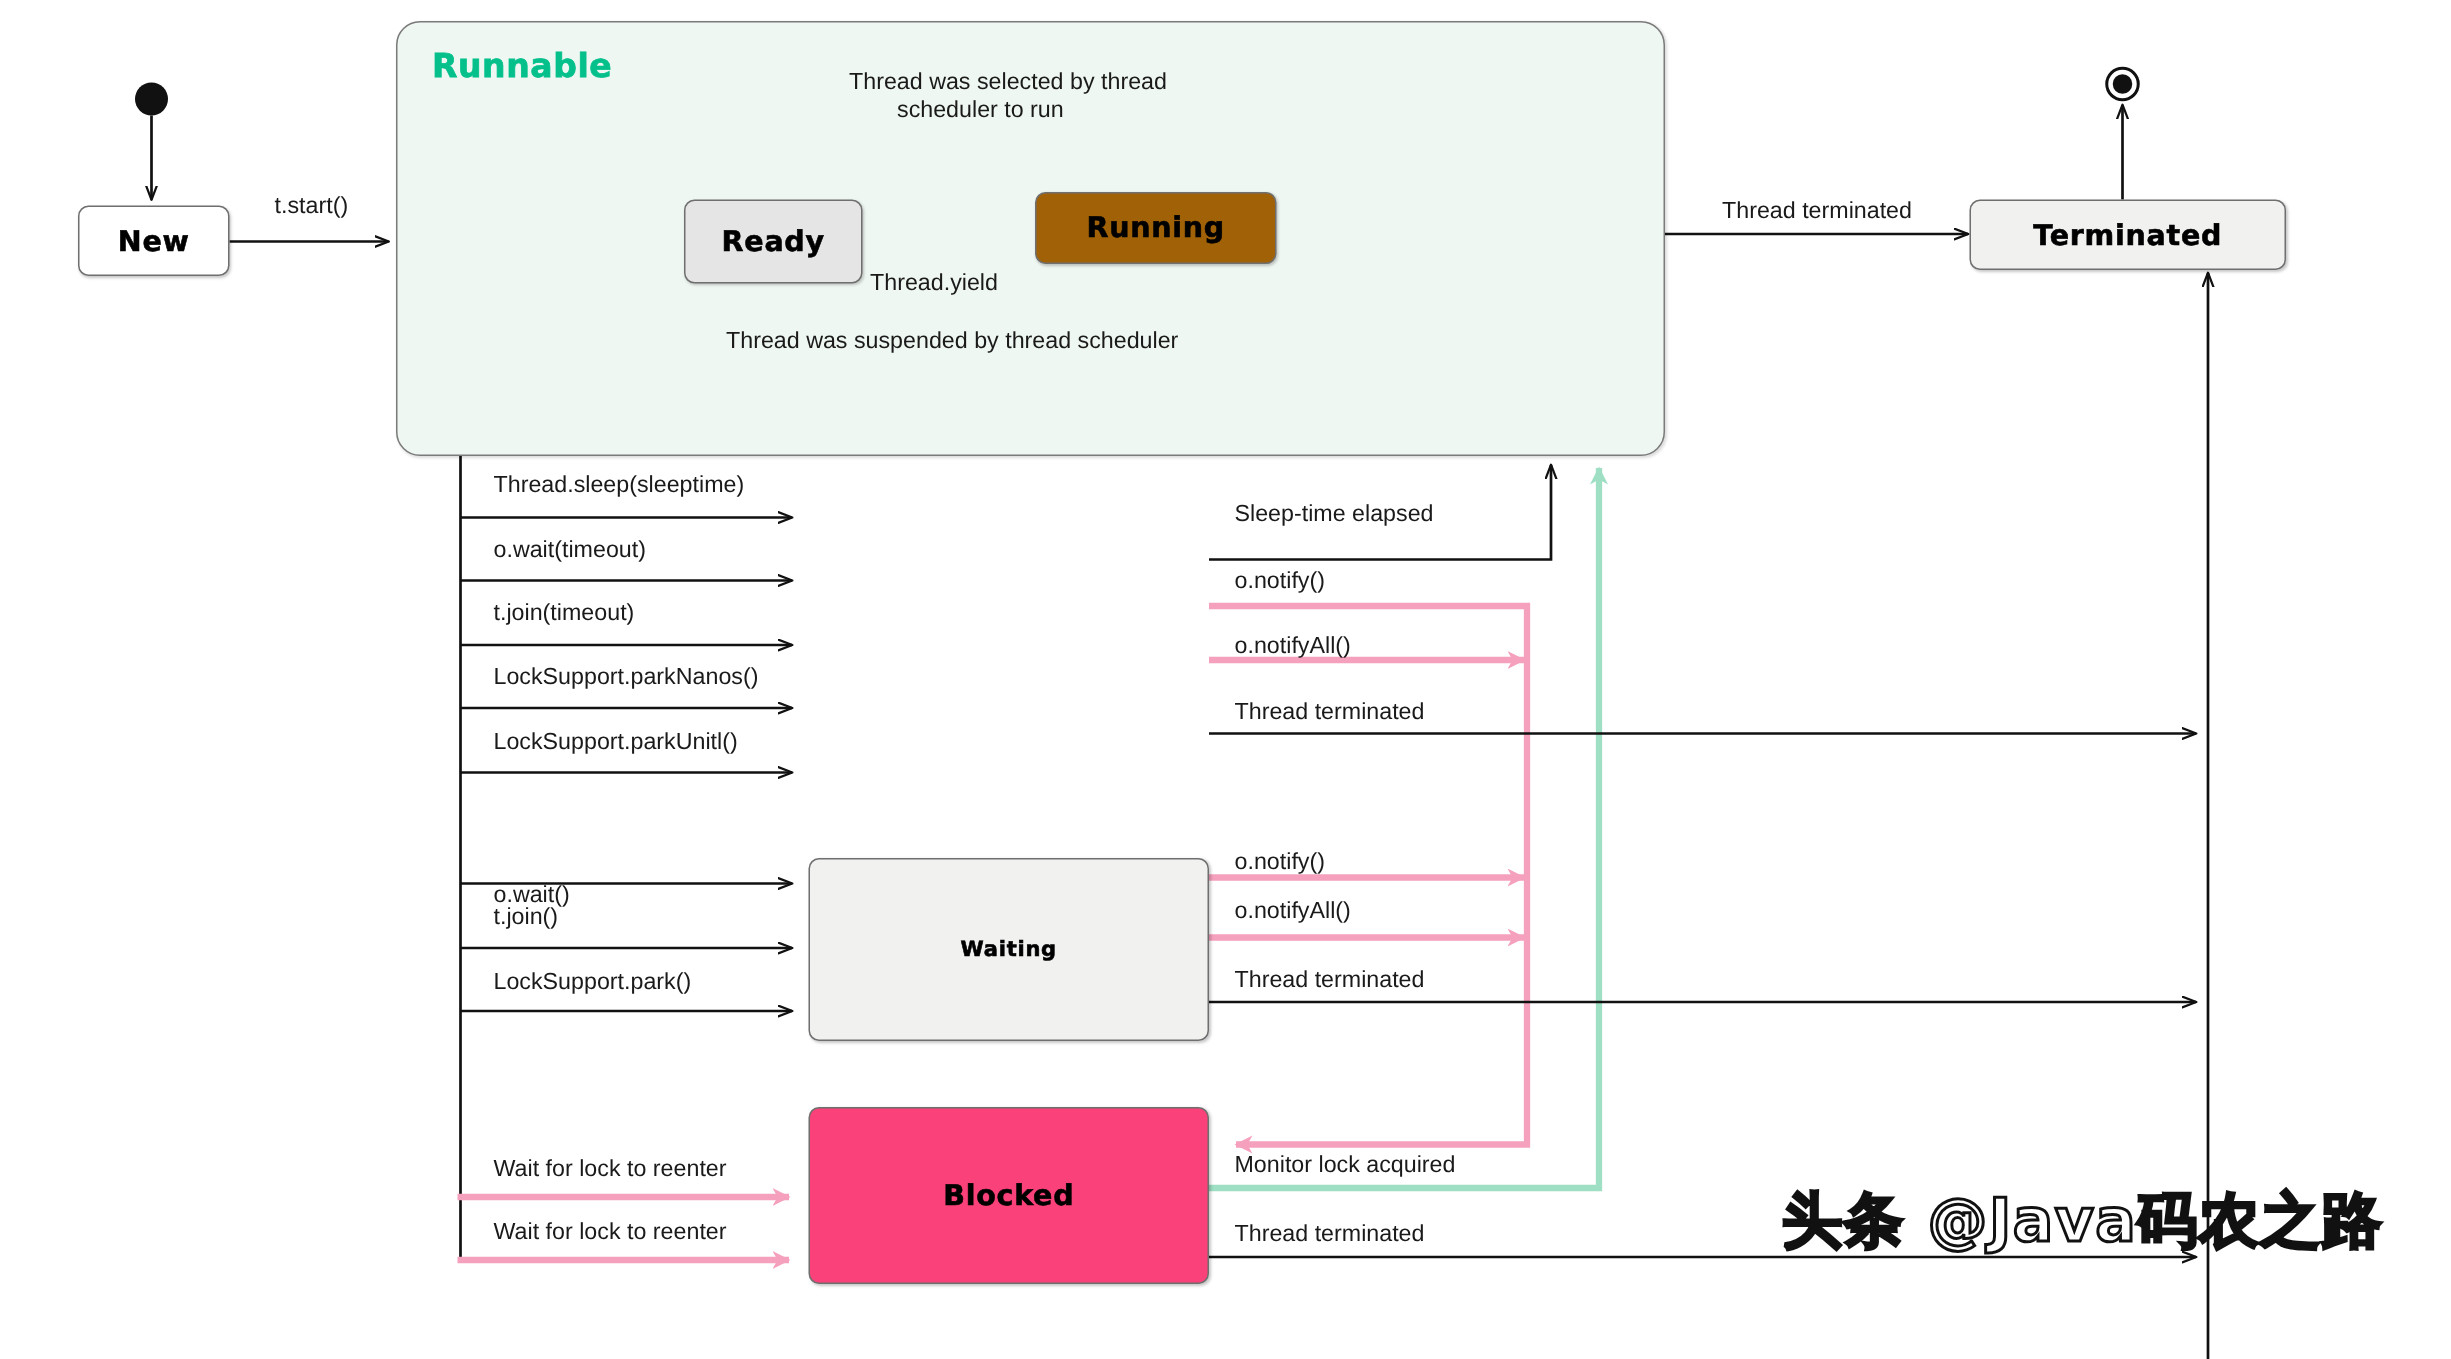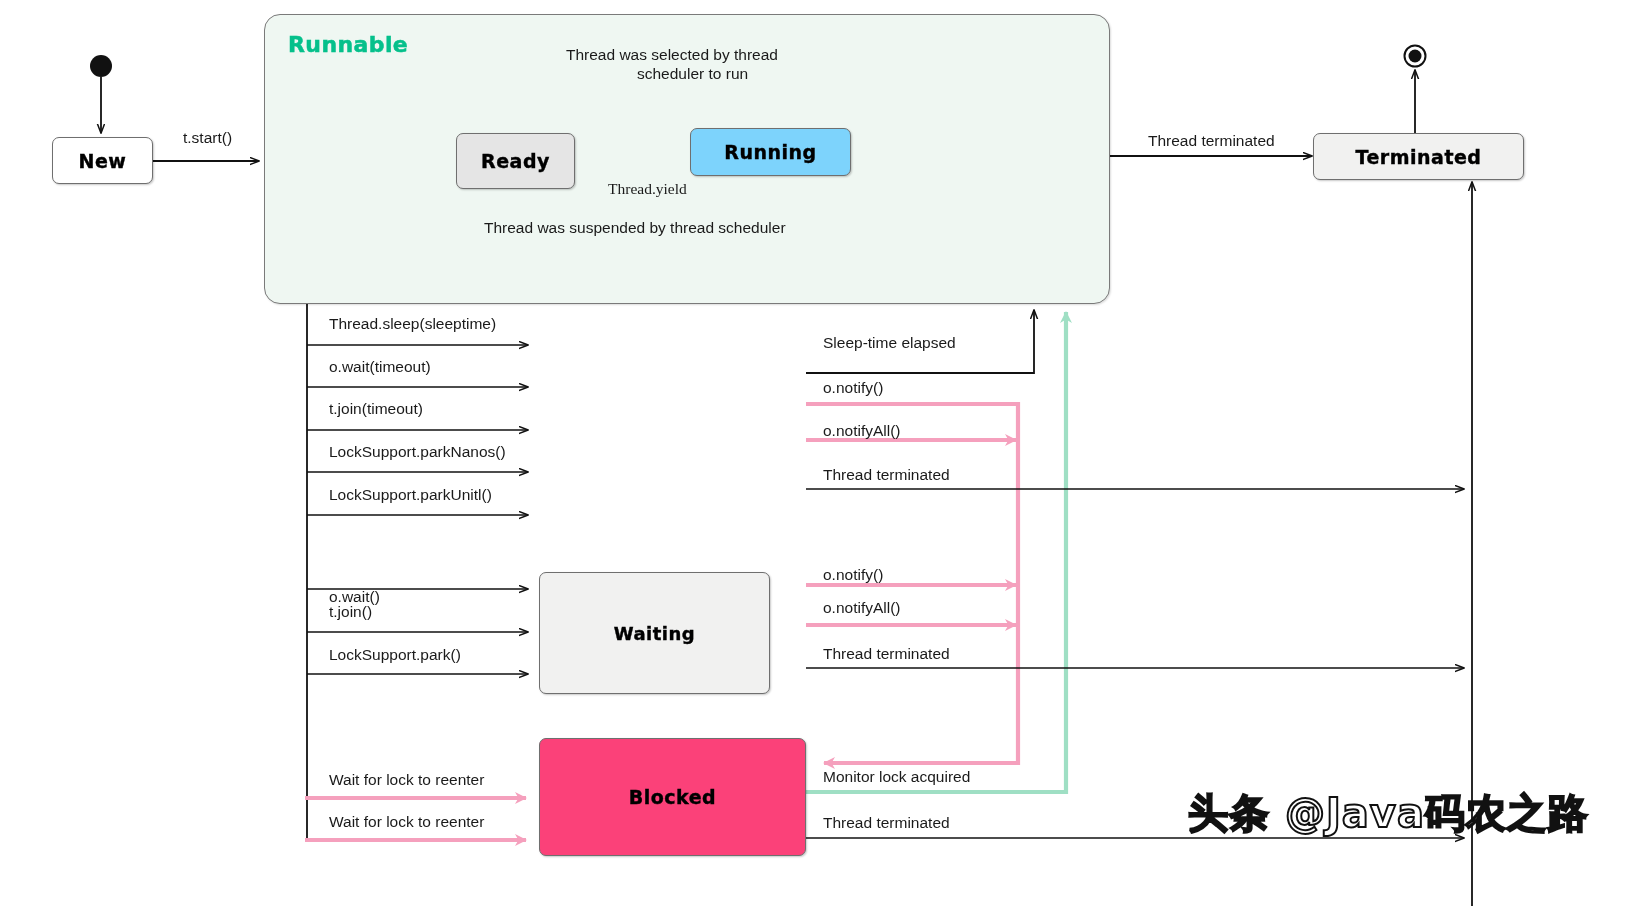--- a/index.html
+++ b/index.html
@@ -158,43 +158,43 @@
   <div class="runnable-label" style="left:288px; top:32px;">Runnable</div>
 
   <div class="node state-box state-title" style="left:52px; top:137px; width:101px; height:47px; background:#ffffff; font-size:19px;">
     <span>New</span>
   </div>
 
   <div class="node state-box state-title" style="left:456px; top:133px; width:119px; height:56px; background:#e5e5e5; font-size:19px;">
     <span>Ready</span>
   </div>
 
-  <div class="node state-box state-title" style="left:690px; top:128px; width:161px; height:48px; background:#7dd3fc; font-size:19px;">
+  <div class="node state-box state-title" style="left:690px; top:128px; width:161px; height:48px; background:#a16207; font-size:19px;">
     <span>Running</span>
   </div>
 
   <div class="node state-box state-title" style="left:1313px; top:133px; width:211px; height:47px; background:#f1f1f0; font-size:19px;">
     <span>Terminated</span>
   </div>
 
 
-  <div class="node state-box state-title" style="left:539px; top:572px; width:231px; height:122px; background:#f1f1f0; font-size:18px;">
+  <div class="node state-box state-title" style="left:539px; top:572px; width:267px; height:122px; background:#f1f1f0; font-size:14px;">
     <span>Waiting</span>
   </div>
 
   <div class="node state-box state-title" style="left:539px; top:738px; width:267px; height:118px; background:#fb4179; font-size:19px;">
     <span>Blocked</span>
   </div>
 
   <div class="edge-label" style="left:183px; top:128px;">t.start()</div>
 
   <div class="edge-label center" style="left:566px; top:45px;">Thread was selected by thread</div>
-  <div class="edge-label center" style="left:637px; top:64px;">scheduler to run</div>
-
-  <div class="edge-label" style="left:608px; top:179px;font-family:Liberation Serif, serif;">Thread.yield</div>
+  <div class="edge-label center" style="left:598px; top:64px;">scheduler to run</div>
+
+  <div class="edge-label" style="left:580px; top:179px;">Thread.yield</div>
 
   <div class="edge-label" style="left:484px; top:218px;">Thread was suspended by thread scheduler</div>
 
   <div class="edge-label" style="left:1148px; top:131px;">Thread  terminated</div>
 
   <div class="edge-label" style="left:329px; top:314px;">Thread.sleep(sleeptime)</div>
   <div class="edge-label" style="left:329px; top:357px;">o.wait(timeout)</div>
   <div class="edge-label" style="left:329px; top:399px;">t.join(timeout)</div>
   <div class="edge-label" style="left:329px; top:442px;">LockSupport.parkNanos()</div>
   <div class="edge-label" style="left:329px; top:485px;">LockSupport.parkUnitl()</div>

